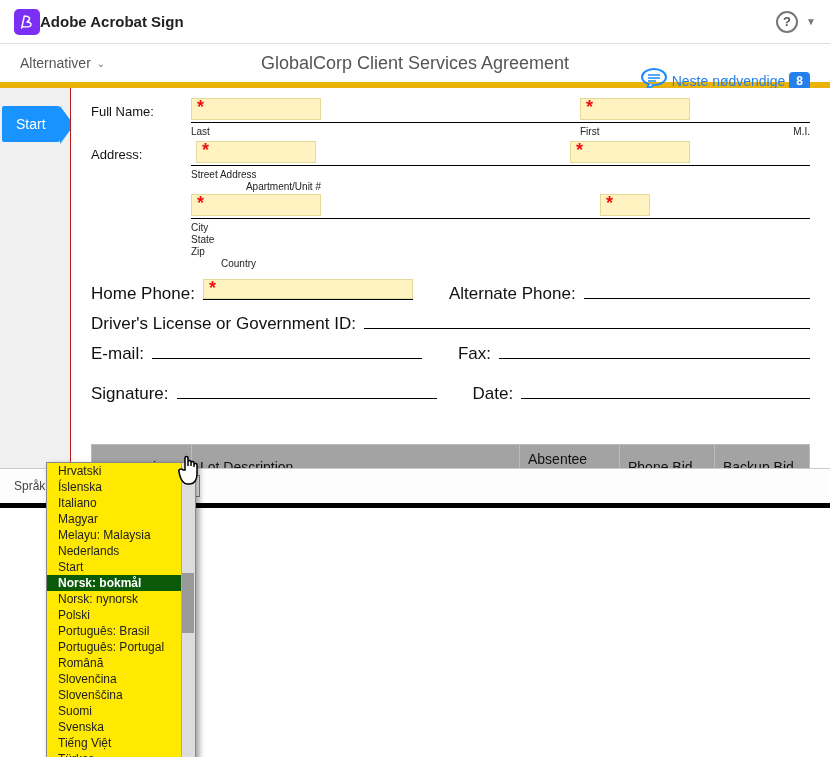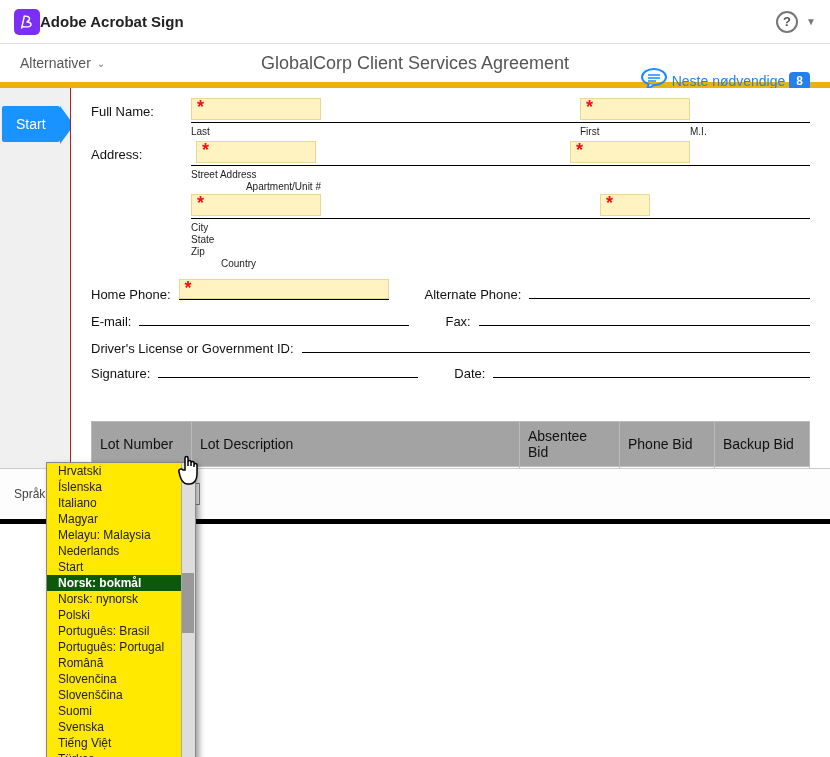--- a/index.html
+++ b/index.html
@@ -31,33 +31,33 @@
   
   .form-area { flex: 1; background: #fff; padding: 10px 20px 0 20px; position: relative; overflow: hidden; font-size: 13px; color: #111; border-left: 1px solid #b91c1c; }
   .form-row { display: flex; align-items: flex-start; margin-bottom: 4px; }
   .form-label { width: 100px; font-size: 13px; padding-top: 6px; }
   .field-col { display: flex; flex-direction: column; position: relative; }
   .req-field { background: #fff4c1; border: 1px solid #e5d998; height: 22px; position: relative; }
   .asterisk { color: #e11; position: absolute; top: -2px; left: 5px; font-size: 18px; font-weight: bold; }
   .sub-label { font-size: 10px; color: #222; margin-top: 1px; }
   
   .row-line { display:flex; align-items:baseline; gap: 8px; margin-top: 10px;}
-  .row-line .lbl { font-size: 13px; }
+  .row-line .lbl { font-size: 17px; }
   .row-line .ln { border-bottom: 1px solid #000; height: 14px; }
   
   .hr-full { border-top: 1px solid #000; margin: 2px 0; }
   
   
   .bid-table { width: 100%; border-collapse: collapse; margin-top: 40px; }
   .bid-table th, .bid-table td { border: 1px solid #bbb; padding: 6px 8px; font-size: 14px; text-align: left; background: #fcfcfc; }
   .bid-table th { font-weight: 400; background: #a3a3a3; }
   .bid-table td { height: 30px; }
   
   
-  .lang-bar { display: flex; align-items: center; gap: 10px; padding: 14px 14px; border-top: 1px solid #ccc; background: #fdfdfd; position: relative; z-index: 5; }
+  .lang-bar { display: flex; align-items: center; gap: 10px; padding: 6px 14px; border-top: 1px solid #ccc; background: #fdfdfd; position: relative; z-index: 5; }
   .lang-label { font-size: 12px; color: #444; }
   .lang-select { width: 145px; height: 22px; font-size: 12px; border: 1px solid #888; padding: 2px 4px; background: #fff; position: relative; }
   .dropdown { position: absolute; top: 462px; left: 46px; width: 150px; background: #ffe900; border: 1px solid #888; z-index: 10; box-shadow: 3px 3px 6px rgba(0,0,0,0.4); max-height: 300px; overflow: hidden;}
   .dropdown-scroll { position: absolute; right:0; top:0; width: 14px; height:100%; background:#ddd; border-left:1px solid #aaa;}
   .dropdown-thumb { position:absolute; right:1px; top:110px; width:12px; height:60px; background:#999; }
   .dd-item { font-size: 12px; padding: 1px 11px; color: #222; cursor: pointer; white-space: nowrap;}
   .dd-item.selected { background: #0a5a0a; color: #fff; font-weight: 700; }
   
   
   .cursor-hand { position: absolute; top: 452px; left: 175px; z-index: 50; pointer-events: none; }
@@ -126,21 +126,21 @@
                 <span class="asterisk">*</span>
               </div>
           </div>
           <div style="width:120px"></div>
         </div>
         <div class="hr-full"></div>
         <div style="display:flex;">
           <span class="sub-label" style="width:130px">Last</span>
           <span style="flex:1"></span>
           <span class="sub-label" style="width:110px; margin-left:190px">First</span>
-          <span class="sub-label" style="width:120px; text-align:left">M.I.</span>
+          <span class="sub-label" style="width:120px; text-align:right">M.I.</span>
         </div>
       </div>
     </div>
 
     <div class="form-row">
       <div class="form-label">Address:</div>
       <div style="flex:1">
         <div style="display:flex;">
           <div class="field-col" style="width:120px; margin-left:5px;">
             <div class="req-field">
@@ -192,33 +192,33 @@
             <span class="asterisk">*</span>
           </div>
         <div style="position:absolute; bottom:-1px; left:0; right:-0px; border-bottom:1px solid #000;"></div>
       </div>
       <span style="width:20px"></span>
       <span class="lbl">Alternate Phone:</span>
       <div class="ln" style="flex:1"></div>
     </div>
 
     <div class="row-line">
+      <span class="lbl">Driver's License or Government ID:</span>
+      <div class="ln" style="flex:1"></div>
+    </div>
+
+    <div class="row-line">
       <span class="lbl">E-mail:</span>
       <div class="ln" style="width:270px"></div>
       <span style="width:20px"></span>
       <span class="lbl">Fax:</span>
       <div class="ln" style="flex:1"></div>
     </div>
 
-    <div class="row-line">
-      <span class="lbl">Driver's License or Government ID:</span>
-      <div class="ln" style="flex:1"></div>
-    </div>
-
-    <div class="row-line" style="margin-top:8px;">
+    <div class="row-line" style="margin-top:20px;">
       <span class="lbl">Signature:</span>
       <div class="ln" style="width:260px"></div>
       <span style="width:20px"></span>
       <span class="lbl">Date:</span>
       <div class="ln" style="flex:1"></div>
     </div>
 
     <table class="bid-table">
       <thead>
         <tr>

